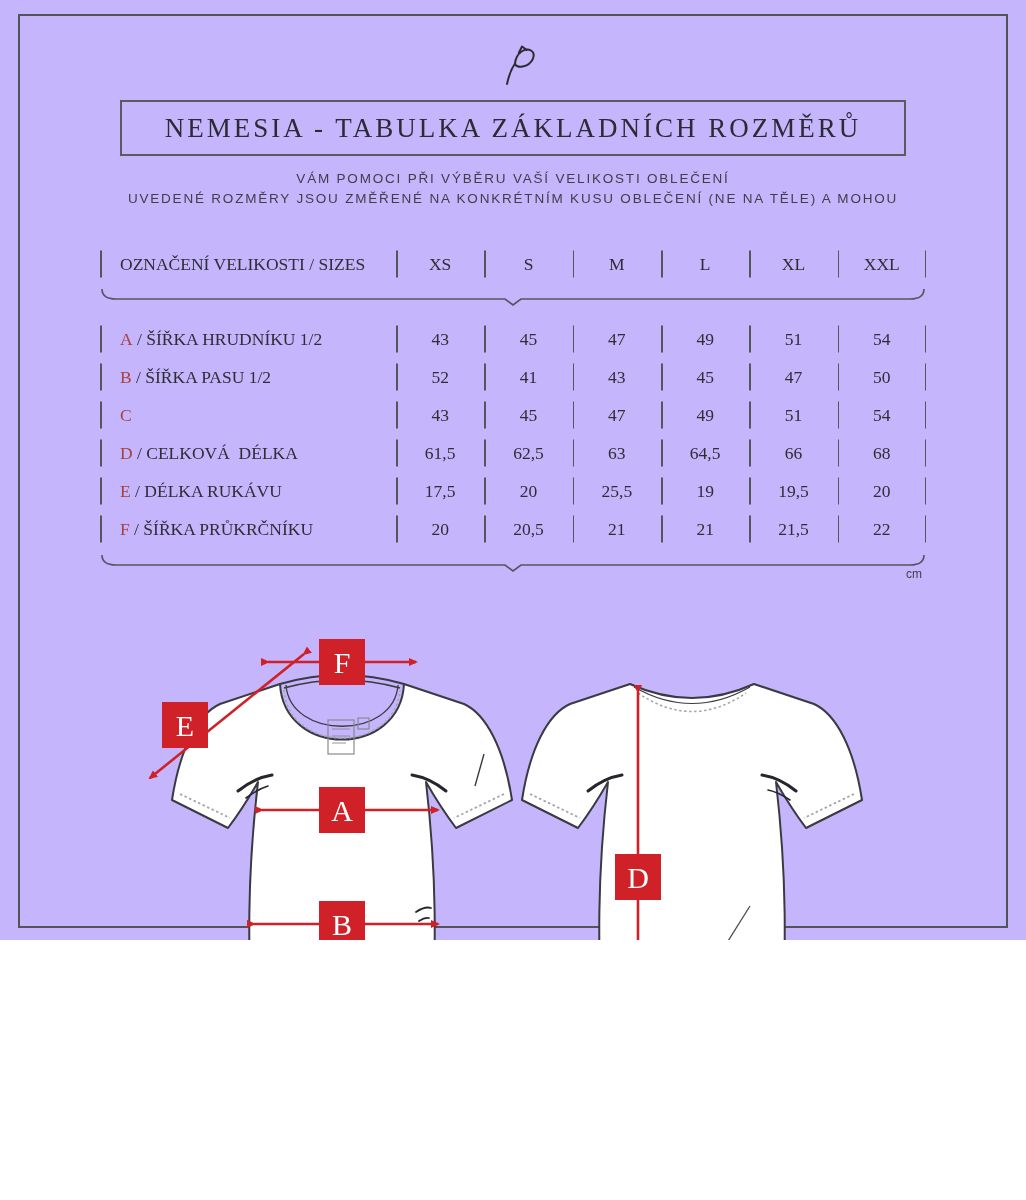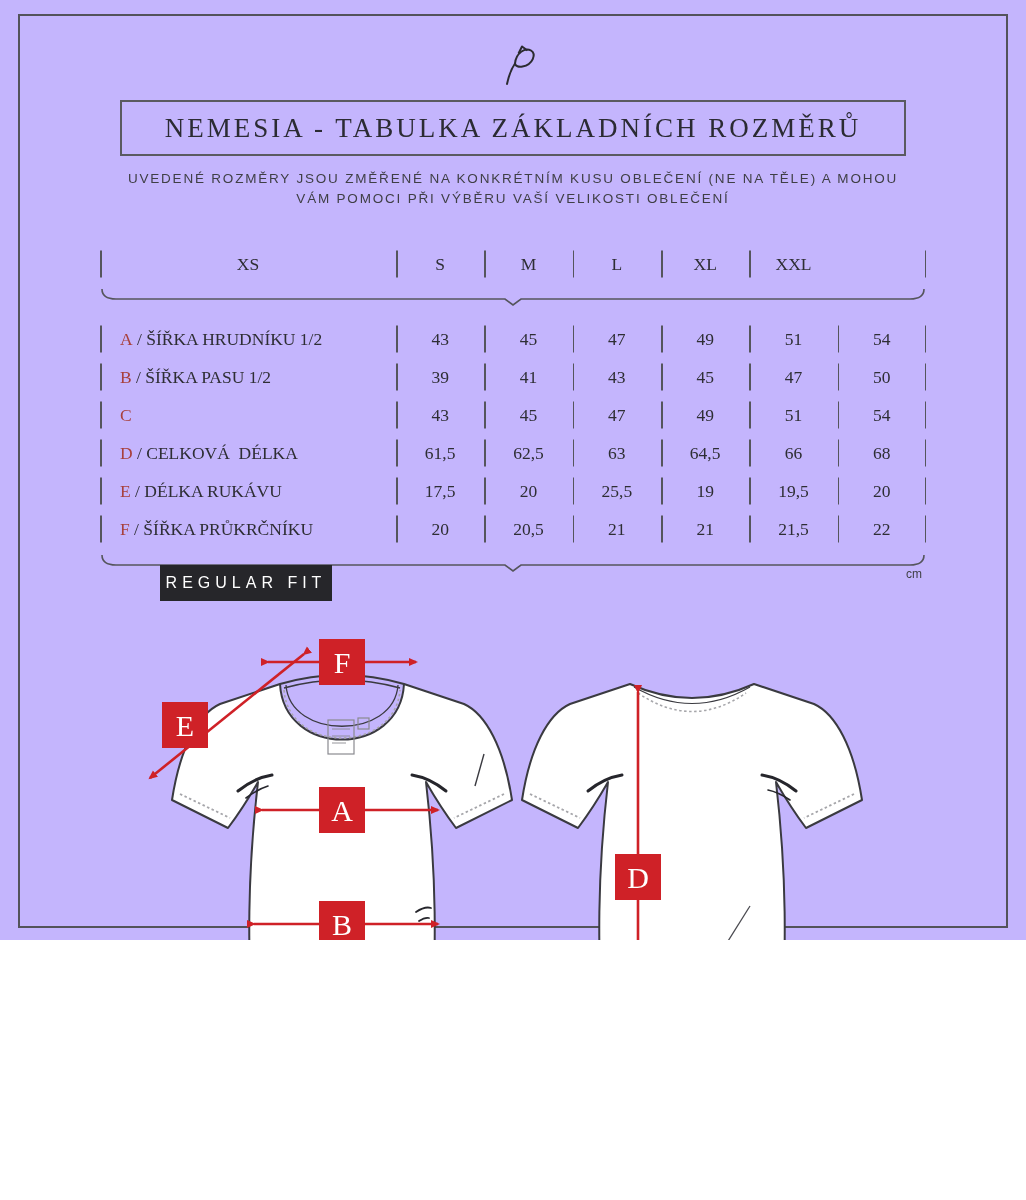--- a/index.html
+++ b/index.html
@@ -80,26 +80,27 @@
       <path d="M27 27.5 C28 17 37 11 43 14.5 C48.5 18 45 28.5 34.5 30.5 C30.5 31.2 27.4 30 27 27.5 Z" stroke="#2b2b30" stroke-width="2" stroke-linejoin="round"></path>
       <path d="M30.5 17.5 L34 10.5 L39.5 14.5" stroke="#2b2b30" stroke-width="2" stroke-linejoin="round"></path>
     </svg>
   </div>
 
   <div class="title-box">
     <h1>NEMESIA - TABULKA ZÁKLADNÍCH ROZMĚRŮ</h1>
   </div>
 
   <div class="subtitle">
+    <div>VÁM POMOCI PŘI VÝBĚRU VAŠÍ VELIKOSTI OBLEČENÍ</div>
     <div>UVEDENÉ ROZMĚRY JSOU ZMĚŘENÉ NA KONKRÉTNÍM KUSU OBLEČENÍ (NE NA TĚLE) A MOHOU</div>
-    <div>VÁM POMOCI PŘI VÝBĚRU VAŠÍ VELIKOSTI OBLEČENÍ</div>
   </div>
 
   <div class="size-table">
     <div class="trow thead">
+      <div class="cell label-cell">OZNAČENÍ VELIKOSTI / SIZES</div>
     <div class="cell">XS</div>
         <div class="cell">S</div>
         <div class="cell">M</div>
         <div class="cell">L</div>
         <div class="cell">XL</div>
         <div class="cell">XXL</div>
       </div>
     <svg class="brace" width="826" height="18" viewBox="0 0 826 18">
       <path d="M2 1 C2 8 8 11 16 11 L405 11 L413 17 L421 11 L810 11 C818 11 824 8 824 1" fill="none" stroke="#55555c" stroke-width="1.6"></path>
     </svg>
@@ -114,21 +115,21 @@
           <div class="cell">47</div>
           <div class="cell">49</div>
           <div class="cell">51</div>
           <div class="cell">54</div>
         </div>
         <div class="trow">
           <div class="cell label-cell">
             <span class="letter">B</span>
             <span class="lab-text"> / ŠÍŘKA PASU 1/2</span>
           </div>
-          <div class="cell">39</div>
+          <div class="cell">52</div>
           <div class="cell">41</div>
           <div class="cell">43</div>
           <div class="cell">45</div>
           <div class="cell">47</div>
           <div class="cell">50</div>
         </div>
         <div class="trow">
           <div class="cell label-cell">
             <span class="letter">C</span>
           </div>
@@ -174,21 +175,20 @@
           <div class="cell">21</div>
           <div class="cell">21,5</div>
           <div class="cell">22</div>
         </div>
       </div>
     <svg class="brace" width="826" height="18" viewBox="0 0 826 18">
       <path d="M2 1 C2 8 8 11 16 11 L405 11 L413 17 L421 11 L810 11 C818 11 824 8 824 1" fill="none" stroke="#55555c" stroke-width="1.6"></path>
     </svg>
   </div>
 
-  <div class="fit-badge">REGULAR FIT</div>
   <div class="unit">cm</div>
 
   <div class="diagram">
 
     <svg class="shirt-front" width="410" height="470" viewBox="0 0 410 470">
       <defs>
         <marker id="ah" markerWidth="10" markerHeight="10" refX="7" refY="4" orient="auto" markerUnits="userSpaceOnUse">
           <path d="M0 0 L9 4 L0 8 Z" fill="#cf2127"></path>
         </marker>
       </defs>

